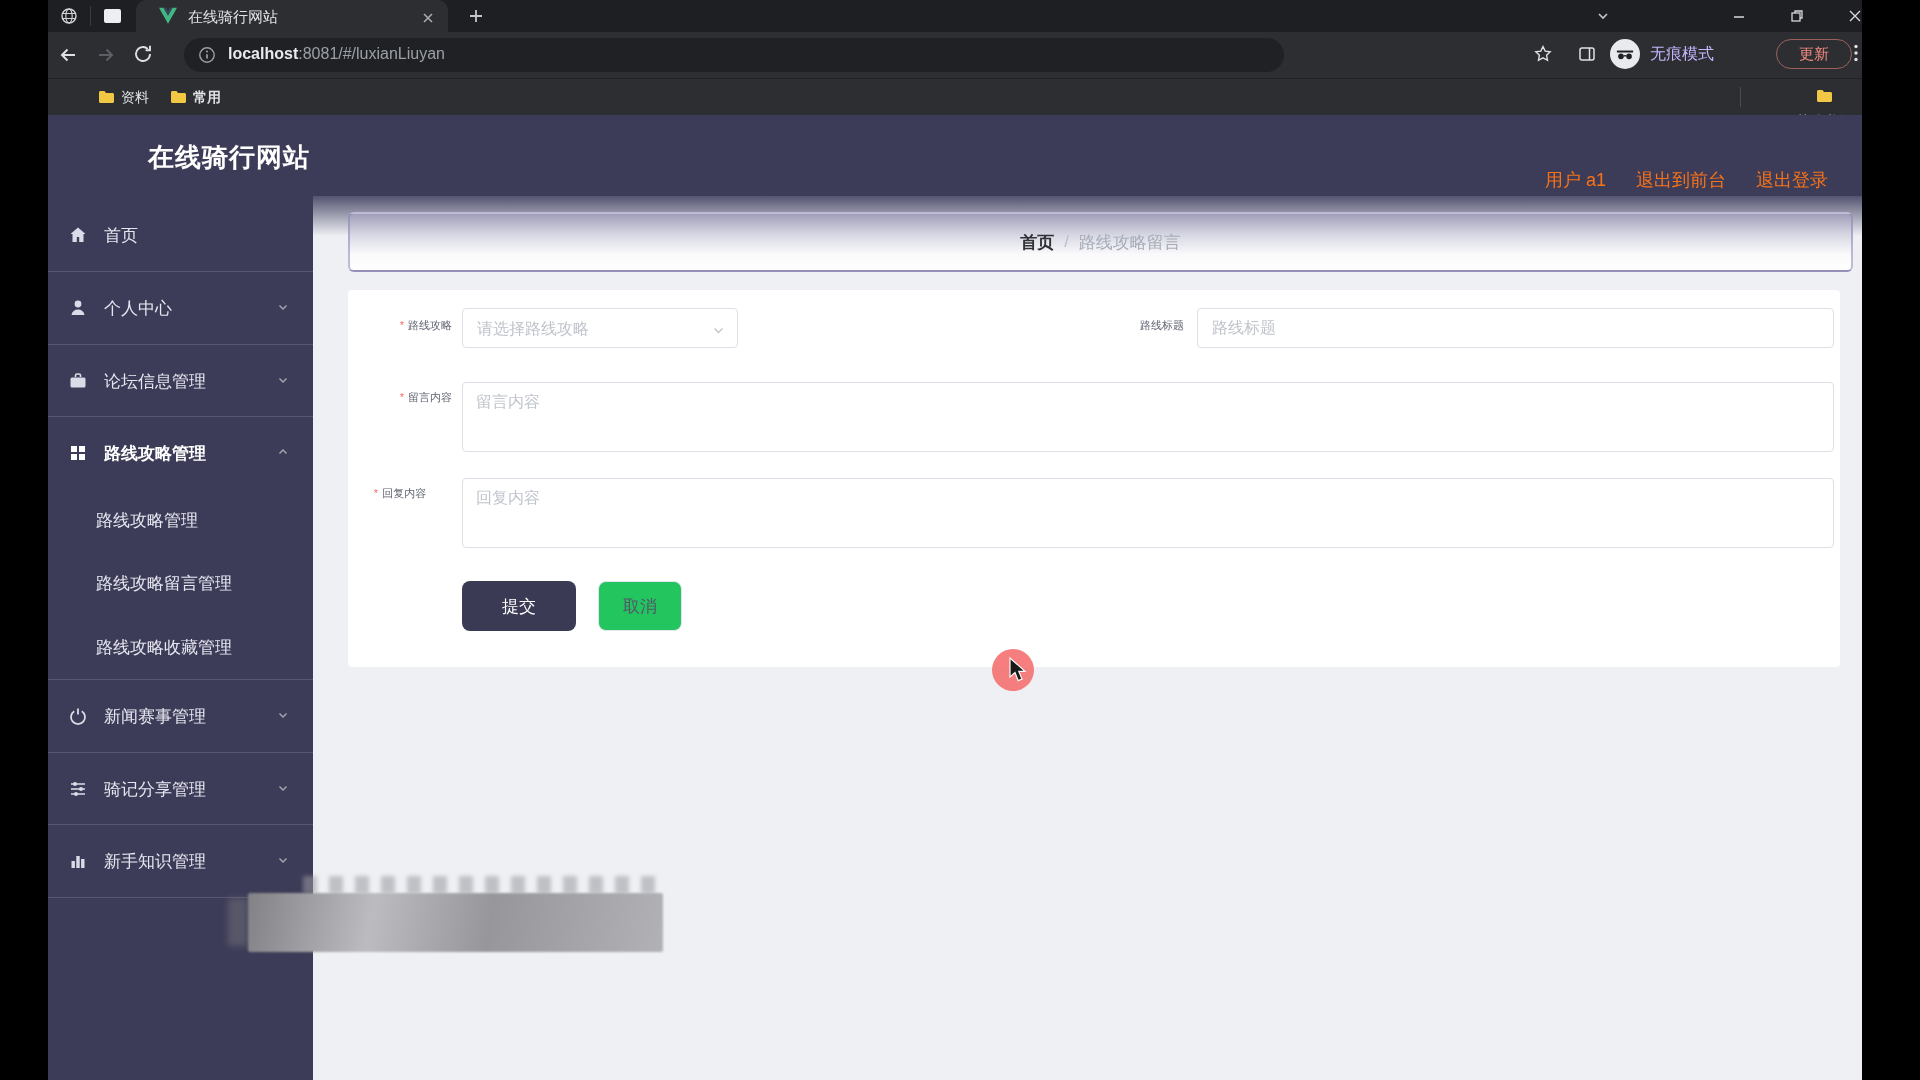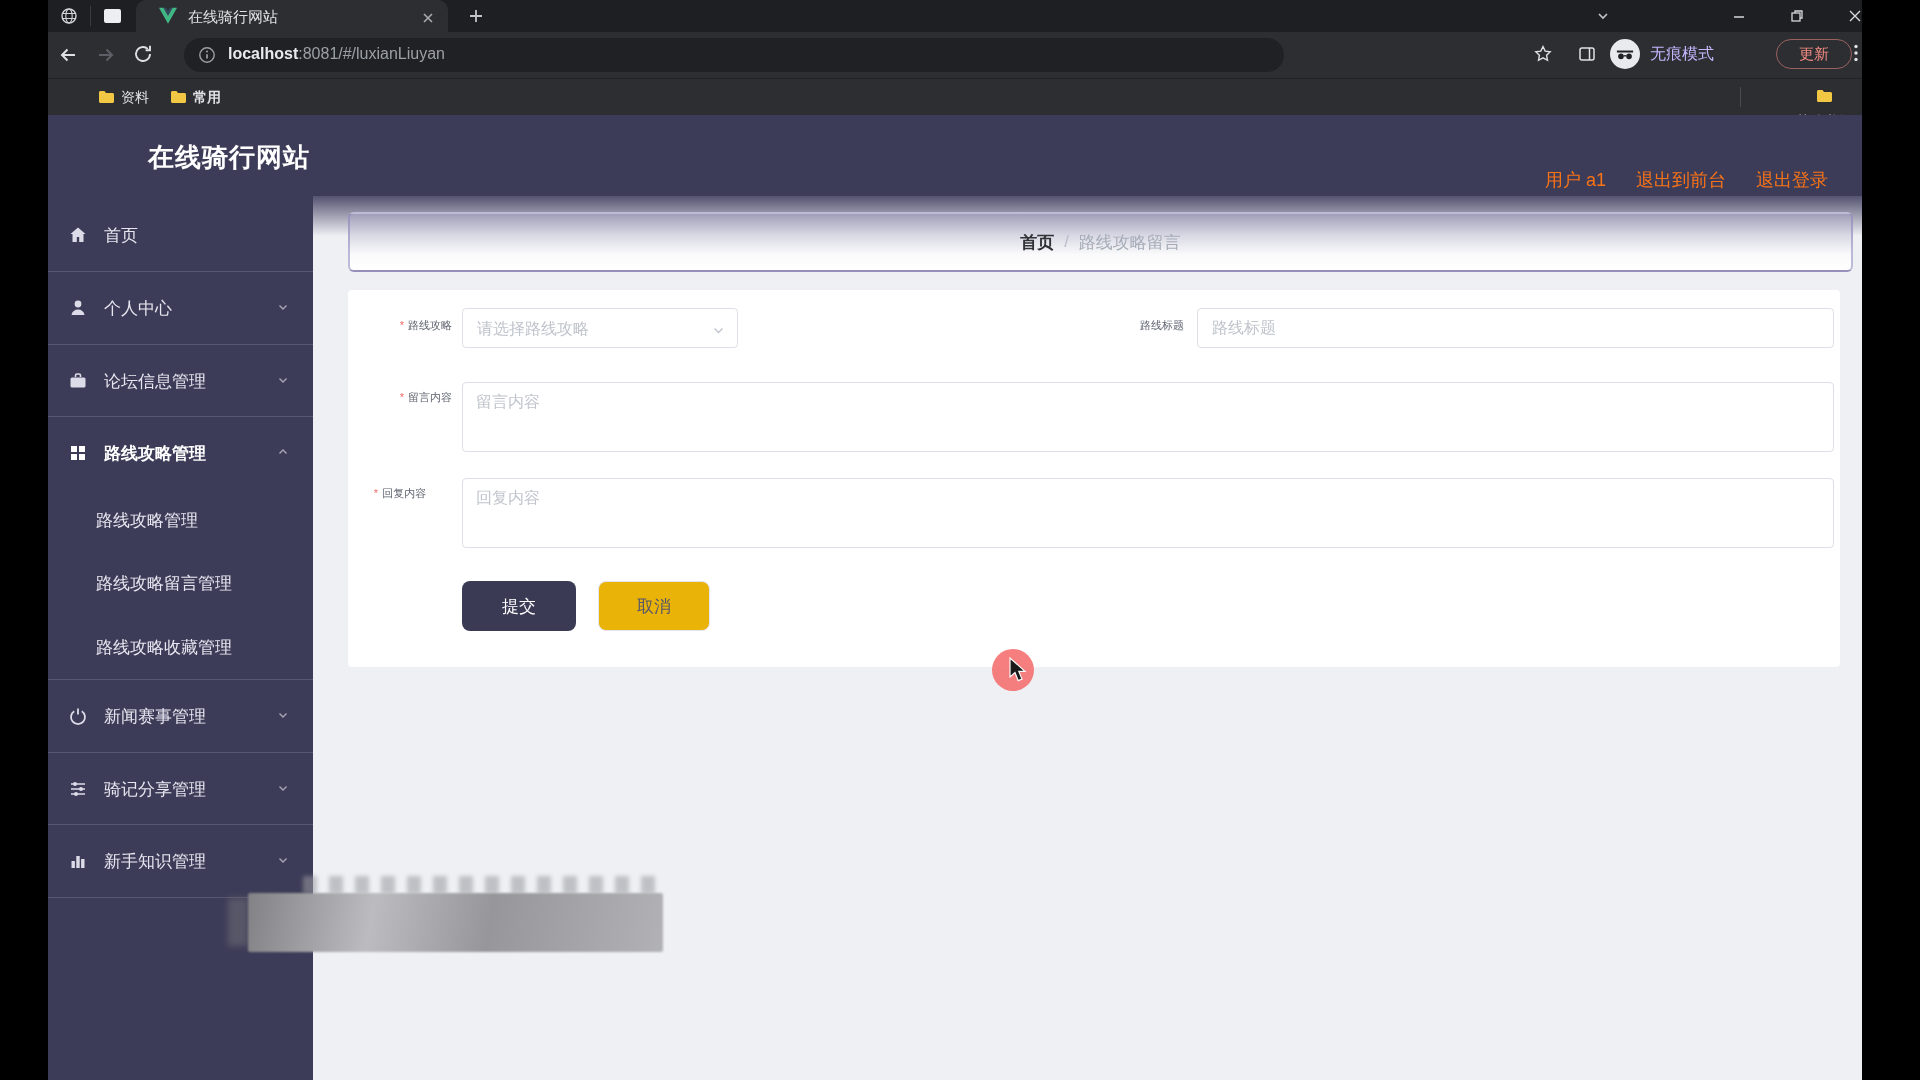--- a/index.html
+++ b/index.html
@@ -86,21 +86,21 @@
   .inp-title { position:absolute; left:849px; top:18px; width:637px; height:40px; padding:0 14px; }
   .lab1 { left:0; top:28px; width:104px; }
   .lab2 { left:743px; top:28px; width:93px; }
   .lab3 { left:0; top:100px; width:104px; }
   .lab4 { left:0; top:196px; width:104px;text-align:center; }
   .ta { position:absolute; left:114px; width:1372px; height:70px; padding:9px 13px; resize:none; }
   .ta1 { top:92px; } .ta2 { top:188px; }
   .btn { position:absolute; top:291px; height:50px; border:none; border-radius:8px; font-size:17px; cursor:default;
          font-family:"Liberation Sans","DejaVu Sans",sans-serif; }
   .btn-submit { left:114px; width:114px; background:#3b3a55; color:#fff; }
-  .btn-cancel { left:250px; width:112px; background:#eab308; color:#55566b; border:1px solid #e4e5ef; }
+  .btn-cancel { left:250px; width:84px; background:#22c55e; color:#55566b; border:1px solid #e4e5ef; }
 
   
   .wm-textrow { position:absolute; left:255px; top:761px; width:357px; height:18px;
         background:repeating-linear-gradient(90deg,#9a9aa0 0 14px, rgba(238,240,244,0) 14px 26px);
         filter:blur(2px); opacity:.55; }
   .wm-bar { position:absolute; left:200px; top:778px; width:415px; height:59px; border-radius:2px;
         background:linear-gradient(100deg,#828286 0%, #bcbcc0 30%, #97979b 58%, #b2b2b6 100%);
         filter:blur(1.2px); }
   .wm-blob { position:absolute; left:180px; top:783px; width:20px; height:48px; background:#6a6974; filter:blur(3px); opacity:.6; }
 

